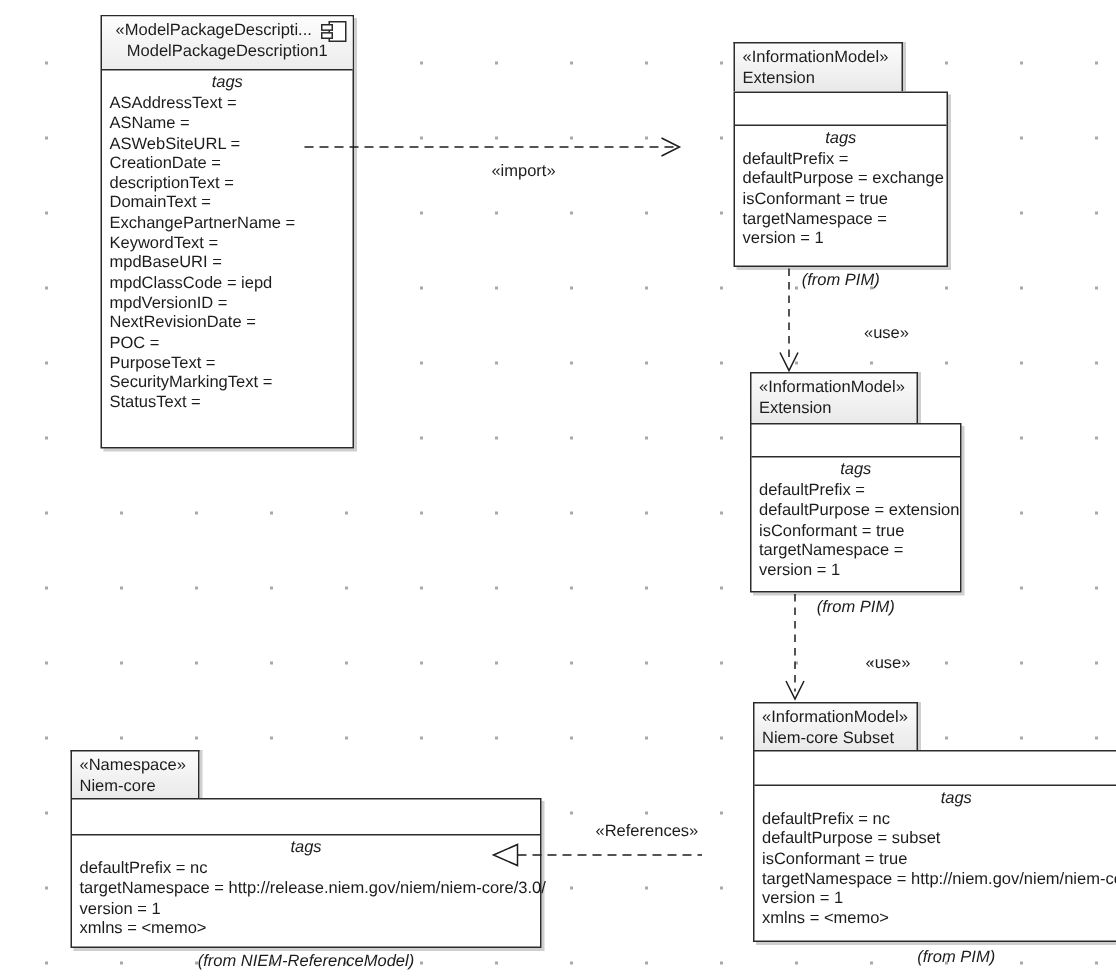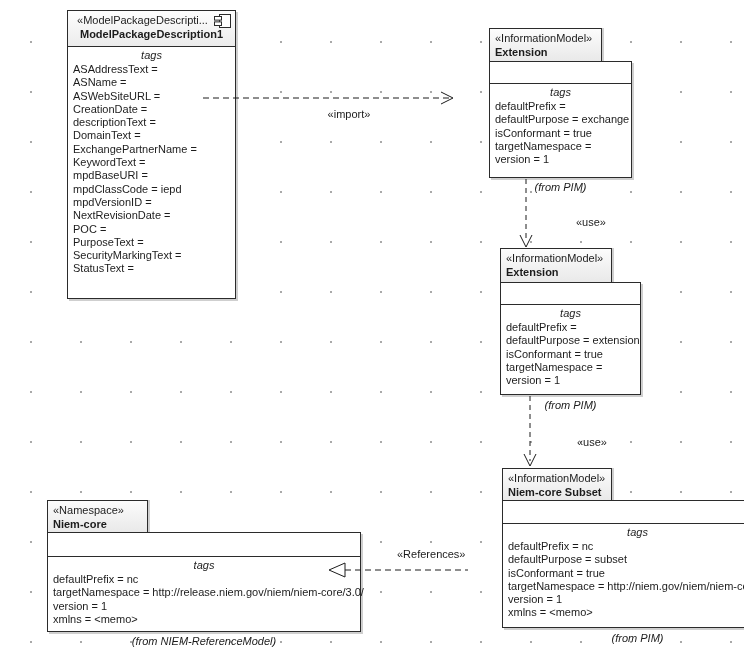--- a/index.html
+++ b/index.html
@@ -30,21 +30,21 @@
     box-shadow:2px 0 0 #cfcfcf;
     overflow:hidden; white-space:nowrap;
   }
   .class-header {
     border-bottom:1px solid #2b2b2b;
     background:linear-gradient(180deg,#fdfdfd,#ececec);
     position:relative; padding-top:2px; line-height:14px;
   }
   .class-header .stereo { text-align:center; padding:0 22px 0 4px; white-space:nowrap; overflow:hidden; }
   .class-header .name  { text-align:center; }
-  .name { font-weight:bold; }
+  .name { font-weight:normal; }
   .empty-comp { border-bottom:1px solid #2b2b2b; }
   .tags-comp { padding:1px 0 0 0; }
   .tags-label { font-style:italic; text-align:center; line-height:13px; padding:1px 0; }
   .tag-line { padding-left:5px; line-height:13.3px; white-space:nowrap; }
   .from-label { font-style:italic; text-align:center; white-space:nowrap; }
   .conn-label { white-space:nowrap; z-index:3; }
   .comp-icon { position:absolute; right:3px; top:2px; }
   svg.connectors { position:absolute; left:0; top:0; z-index:3; pointer-events:none; }
 </style>
 </head>
@@ -138,21 +138,21 @@
         <div class="tag-line">defaultPurpose = subset</div>
         <div class="tag-line">isConformant = true</div>
         <div class="tag-line">targetNamespace = http://niem.gov/niem/niem-core/3.0/</div>
         <div class="tag-line">version = 1</div>
         <div class="tag-line">xmlns = &lt;memo&gt;</div>
       </div>
   </div>
 </div>
 <div class="abs from-label" style="left:468px; top:632px; width:271px;">(from PIM)</div>
 
-<div class="abs node-layer pkg-tab" style="left:13px; top:500px; width:101px; height:32px;">
+<div class="abs node-layer pkg-tab" style="left:13px; top:500px; width:86px; height:32px;">
   <div>«Namespace»</div>
   <div class="name">Niem-core</div>
 </div>
 <div class="abs node-layer box-body" style="left:13px; top:532px; width:314px; height:100px;">
   <div class="empty-comp" style="height:23px;"></div>
   <div class="tags-comp">
     <div class="tags-label">tags</div>
     <div>
         <div class="tag-line">defaultPrefix = nc</div>
         <div class="tag-line">targetNamespace = http://release.niem.gov/niem/niem-core/3.0/</div>

